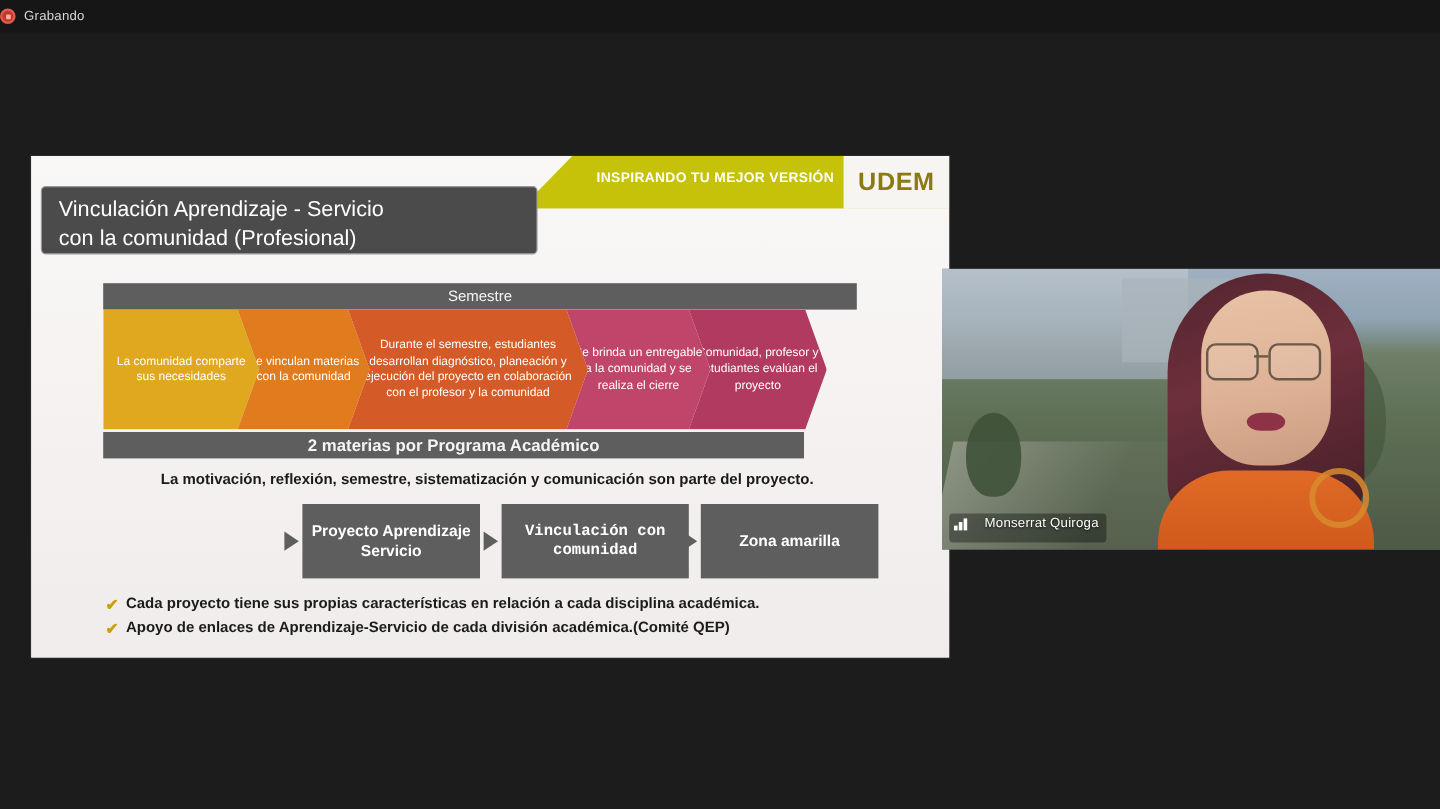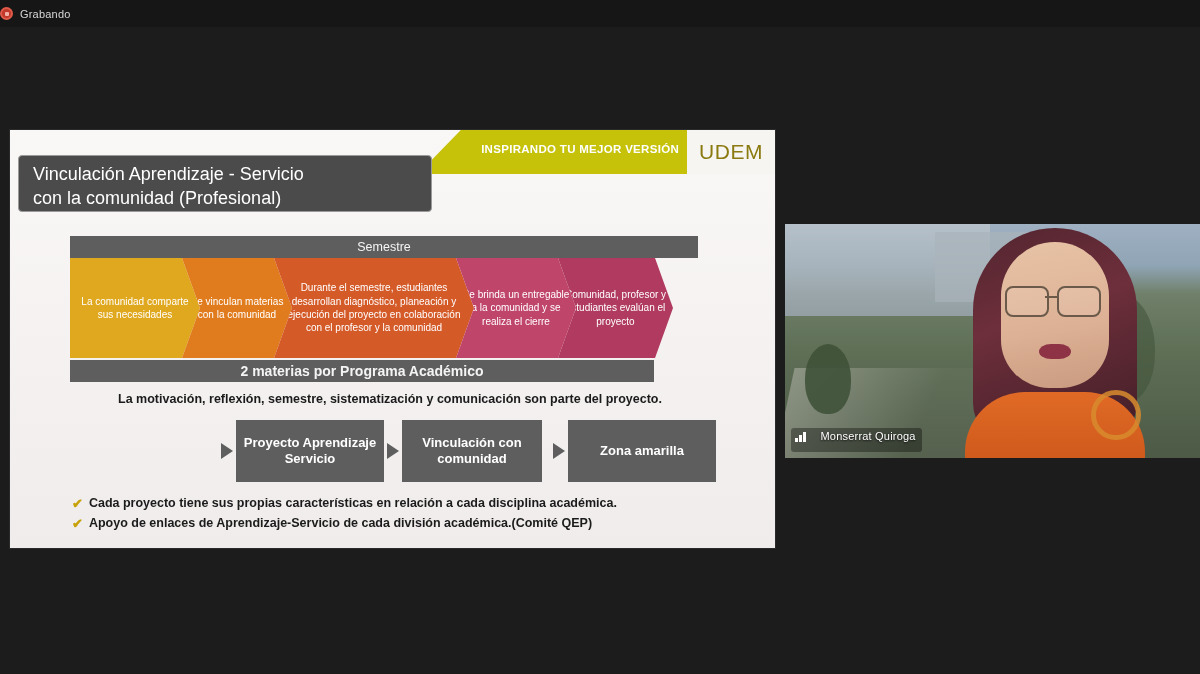--- a/index.html
+++ b/index.html
@@ -58,21 +58,21 @@
     position: absolute;
     top: 27px; left: 0;
     width: 1200px;
     height: 647px;
     background: #1c1c1c;
   }
 
   
   .share-tile {
     position: absolute;
-    left: 10px;
+    left: 26px;
     top: 103px;          
     width: 765px;
     height: 418px;
     background: #f2f0ef;
     box-shadow: 0 0 0 1px #2a2a2a;
     overflow: hidden;
   }
   .slide {
     position: absolute;
     inset: 0;
@@ -107,21 +107,21 @@
     right: 0; top: 0;
     width: 88px; height: 44px;
     background: #f7f5f2;
     display: flex;
     align-items: center;
     justify-content: center;
   }
   .udem-text {
     color: #8a7a10;
     font-size: 21px;
-    font-weight: normal;
+    font-weight: bold;
     letter-spacing: .5px;
   }
 
   .title-box {
     position: absolute;
     left: 8px; top: 25px;
     width: 414px;
     height: 57px;
     background: #4b4b4b;
     border: 1px solid #9a9a9a;
@@ -436,21 +436,21 @@
         </div>
 
         <div class="sem-footer">2 materias por Programa Académico</div>
 
         <div class="motivation">La motivación, reflexión, semestre, sistematización y comunicación son parte del proyecto.</div>
 
         <div class="flow">
           <div class="flow-arrow" id="fa0" style="left: 151px;"></div>
           <div class="flow-box" id="fb1" style="left: 166px; width: 148px;">Proyecto Aprendizaje Servicio</div>
           <div class="flow-arrow" id="fa1" style="left: 317px;"></div>
-          <div class="flow-box" id="fb2" style="left: 332px; width: 140px;">Vinculación con comunidad</div>
+          <div class="flow-box" id="fb2" style="left: 332px; width: 156px; font-family: Liberation Mono, monospace;">Vinculación con comunidad</div>
           <div class="flow-arrow" id="fa2" style="left: 483px;"></div>
           <div class="flow-box" id="fb3" style="left: 498px; width: 148px;">Zona amarilla</div>
         </div>
 
         <div class="bullets">
           <div class="bullet">
             <span class="check">✔</span>
             <span class="bullet-text">Cada proyecto tiene sus propias características en relación a cada disciplina académica.</span>
           </div>
           <div class="bullet">

